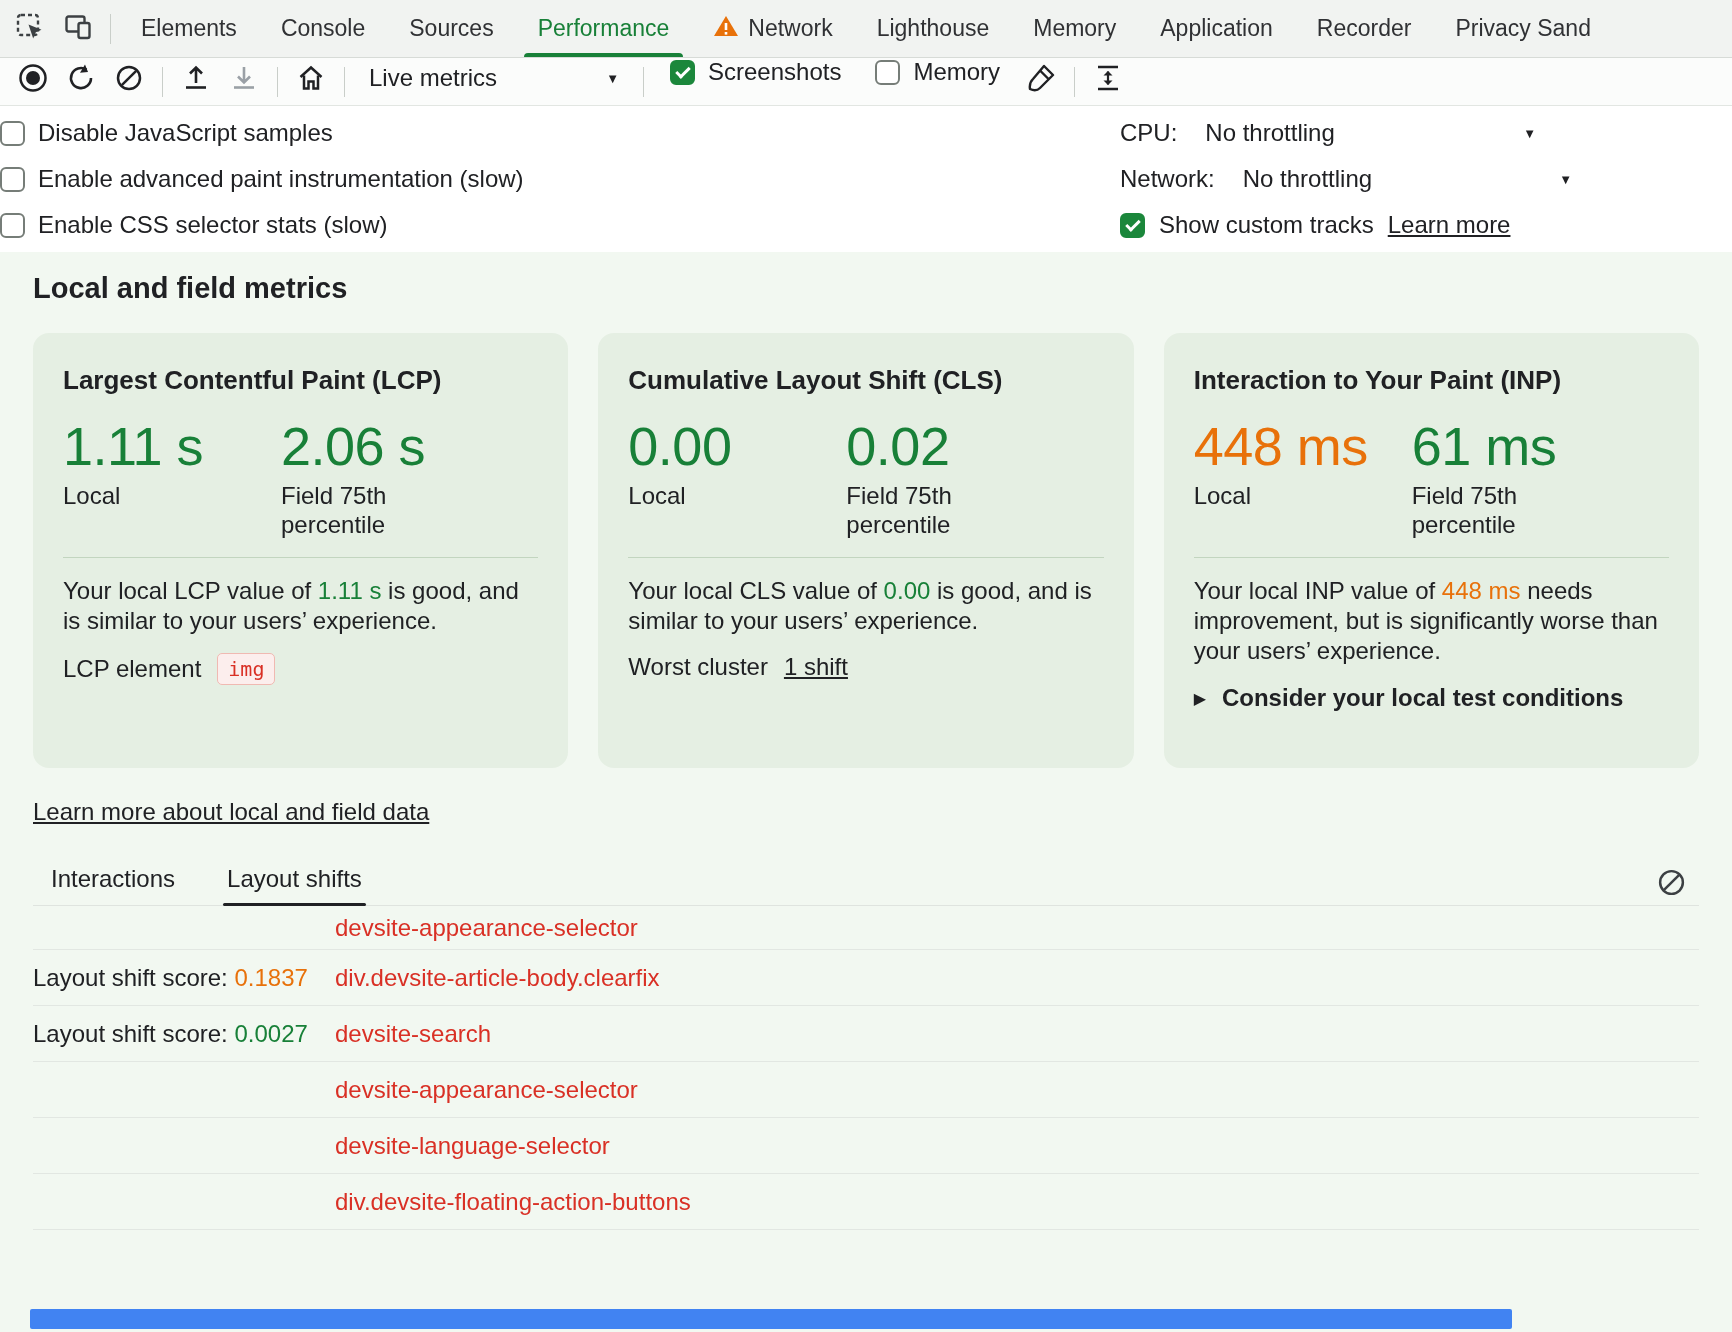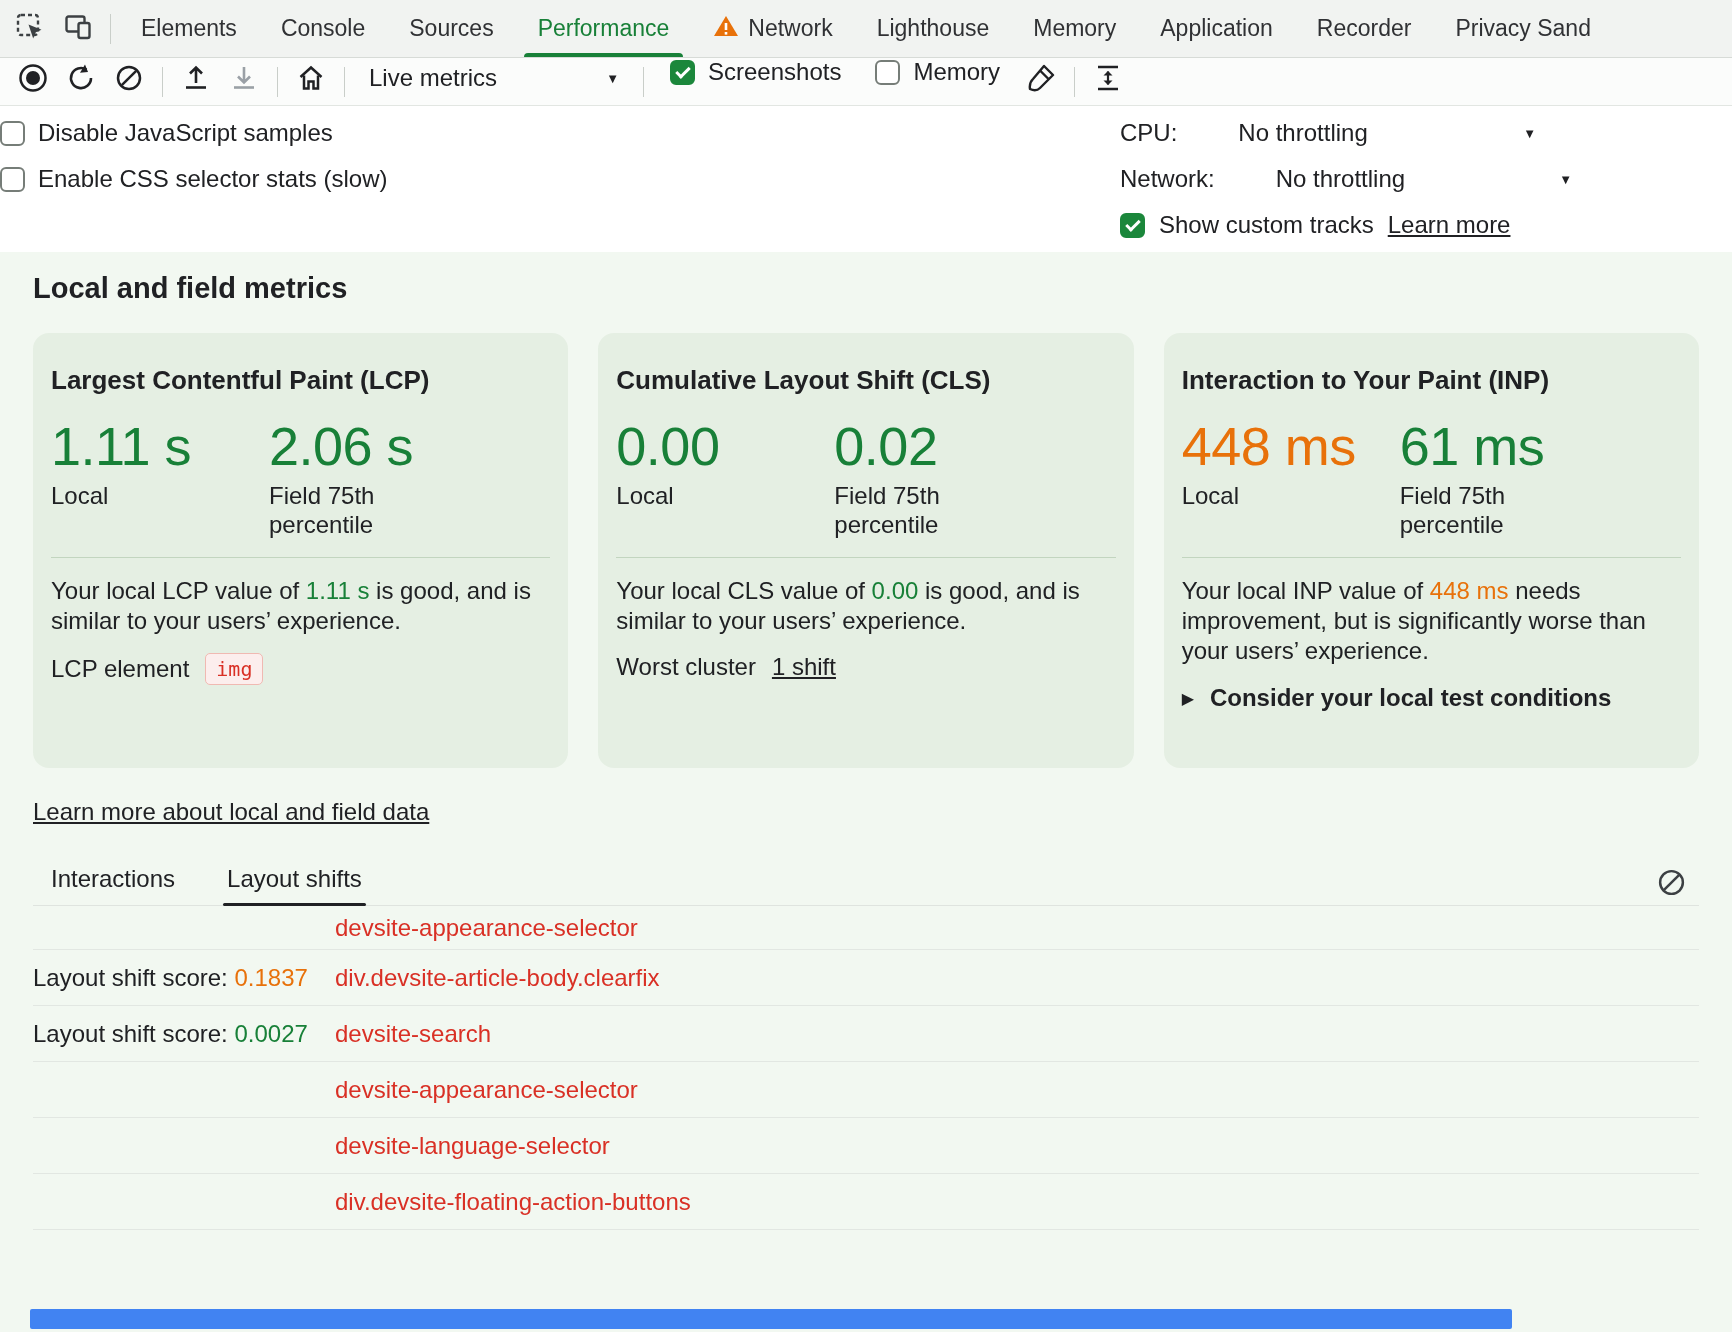--- a/index.html
+++ b/index.html
@@ -24,35 +24,35 @@
   .cb { display:flex; align-items:center; gap:13px; font-size:24px; margin:0 16px; cursor:pointer; white-space:nowrap; }
   .checkbox { width:25px; height:25px; border:2.5px solid #767d78; border-radius:6px; background:#fff; position:relative; flex:none; display:inline-block; }
   .checkbox.checked { background:#1b873b; border-color:#1b873b; }
   .checkbox.checked::after { content:""; position:absolute; left:4px; top:5px; width:11px; height:5px; border-left:3px solid #fff; border-bottom:3px solid #fff; transform:rotate(-45deg); }
 
   
   .settings { position:relative; background:#fff; padding:4px 0 6px; }
   .settings-left { }
   .settings-left .cb { height:46px; margin:0; }
   .settings-right { position:absolute; left:1120px; right:0; top:4px; }
-  .setting-row { height:46px; display:flex; align-items:center; font-size:24px;gap:33px; }
+  .setting-row { height:46px; display:flex; align-items:center; font-size:24px; }
   .s-label { margin-right:28px; }
   .row-cpu { padding-right:196px; }
   .row-cpu .caret { margin-left:auto; }
   .row-network { padding-right:160px; }
   .row-network .caret { margin-left:auto; }
   .row-tracks { gap:14px; }
   .link { color:#202124; text-decoration:underline; cursor:pointer; }
 
   
   .main { position:absolute; top:252px; left:0; right:0; bottom:0; background:#f2f8f1; padding:14px 33px 0; }
   .main h2 { font-size:29px; font-weight:700; margin:6px 0 28px; }
 
   .cards { display:flex; gap:30px; }
-  .card { flex:1; height:435px; background:#e5efe3; border-radius:16px; padding:26px 18px; overflow:hidden; }
+  .card { flex:1; height:435px; background:#e5efe3; border-radius:16px; padding:26px 30px; overflow:hidden; }
   .card h3 { font-size:26px; font-weight:700; margin:6px 0 22px; }
   .values { display:flex; }
   .value-col { display:flex; flex-direction:column; min-width:218px; }
   .big-value { font-size:54px; font-weight:500; line-height:1.05; letter-spacing:-0.5px; }
   .green { color:#188038; }
   .orange { color:#e8710a; }
   .value-label { font-size:24px; margin-top:6px; max-width:160px; line-height:1.22; }
   .card-divider { height:1px; background:#c2d5bf; margin:18px 0; }
   .card-desc { font-size:24px; line-height:30px; }
   .card-footer { margin-top:17px; font-size:24px; display:flex; align-items:center; gap:16px; }
@@ -227,20 +227,24 @@
   </div>
 
   <div class="settings">
     <div class="settings-left">
       <label class="cb">
         <span class="checkbox"></span>
         <span>Disable JavaScript samples</span>
       </label>
       <label class="cb">
         <span class="checkbox"></span>
+        <span>Enable advanced paint instrumentation (slow)</span>
+      </label>
+      <label class="cb">
+        <span class="checkbox"></span>
         <span>Enable CSS selector stats (slow)</span>
       </label>
     </div>
     <div class="settings-right">
       <div class="setting-row row-cpu">
         <span class="s-label">CPU:</span>
         <span>No throttling</span>
         <span class="caret">▼</span>
       </div>
       <div class="setting-row row-network">

